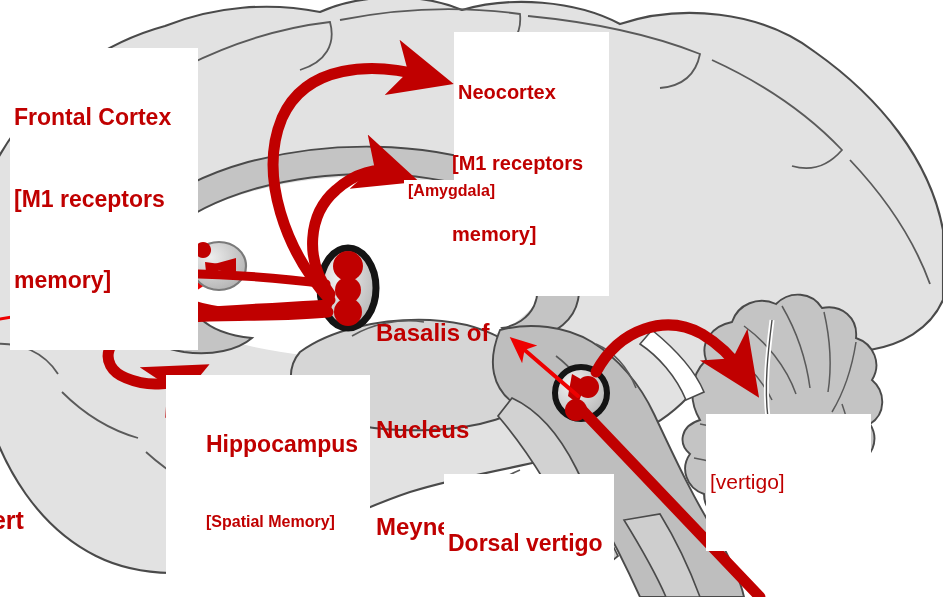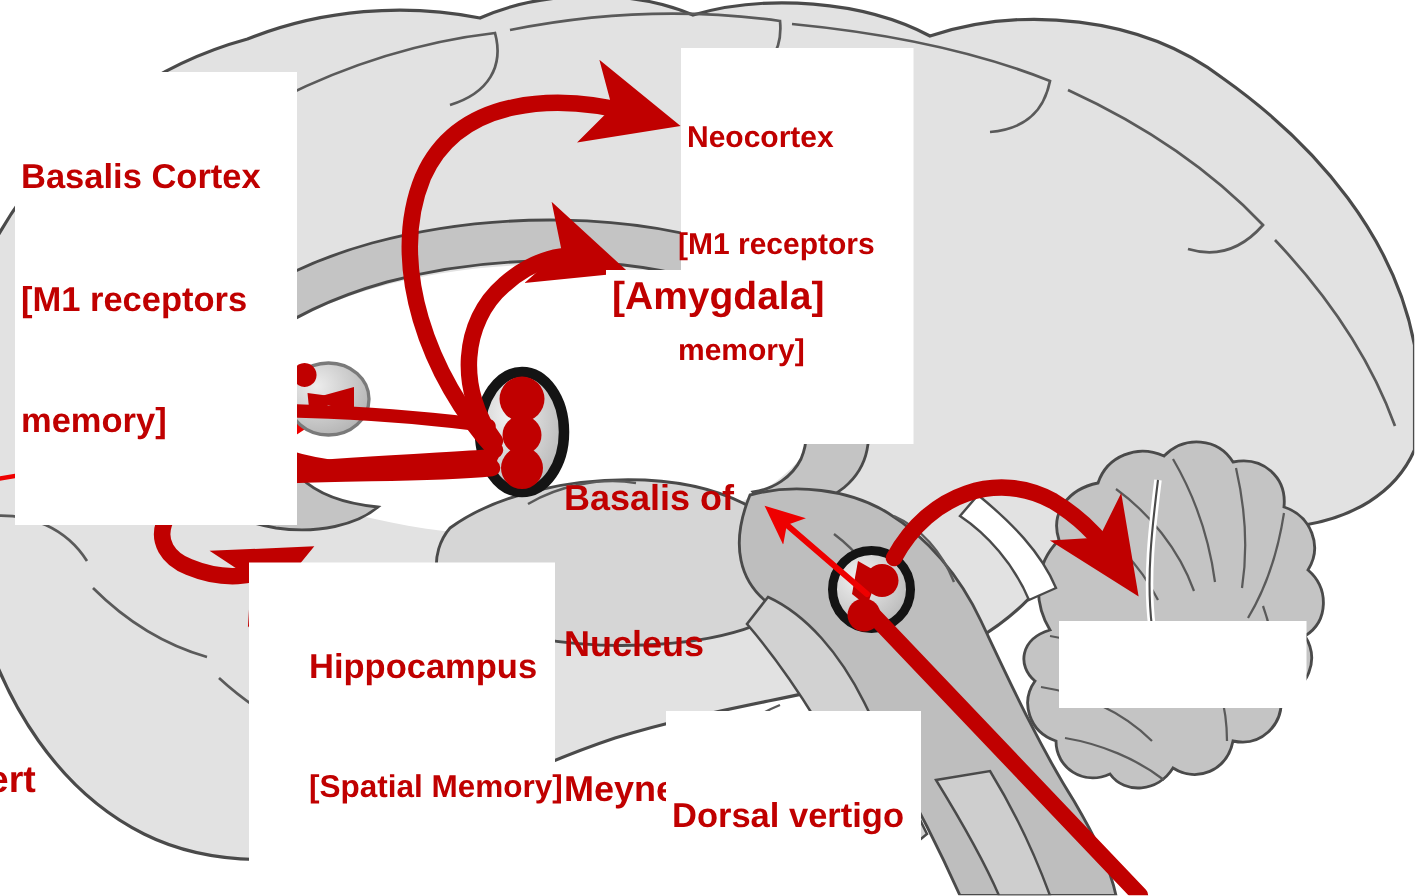--- a/index.html
+++ b/index.html
@@ -58,41 +58,41 @@
   #label-neocortex {
     left: 454px; top: 32px;
     width: 155px;
     font-size: 20px;
   }
   #label-neocortex .wide { margin-left: -6px; display:block; }
 
   #label-amygdala {
     left: 404px; top: 180px;
     width: 150px;
-    font-size: 26px;
+    font-size: 16px;
     font-weight: bold;
   }
 
   #label-nbm {
     left: 372px; top: 250px;
     width: 124px;
     font-size: 24px;
     background: transparent;
     font-weight: bold;
     text-align: left;
     line-height: 1.35;
   }
 
   #label-hippocampus {
     left: 166px; top: 375px;
     width: 204px;
     font-size: 23px;
     padding-left: 40px;
   }
-  #label-hippocampus .sub { font-size: 21px; }
+  #label-hippocampus .sub { font-size: 16px; }
 
   #label-cerebellum {
     left: 706px; top: 414px;
     width: 165px;
     font-size: 23px;
   }
   #label-cerebellum .sub-light { font-size: 21px; }
 
   #label-dltn {
     left: 444px; top: 474px;
@@ -310,21 +310,21 @@
 
       <path d="M 596 372 C 620 328, 666 314, 702 334 C 722 346, 734 360, 742 372" stroke-width="11" marker-end="url(#bigArrow)"></path>
 
       <path d="M 578 396 L 520 346" stroke="#EE0000" stroke-width="4" marker-end="url(#thinArrow)"></path>
 
       <path d="M 582 410 L 760 597" stroke-width="11"></path>
     </g>
   </svg>
 
   <div class="label-box" id="label-frontal-cortex">
-    <span class="ttl">Basalis Cortex</span>
+    <span class="ttl">Frontal Cortex</span>
     <span class="sub">[M1 receptors</span>
     <span class="sub">memory]</span>
   </div>
 
   <div class="label-box" id="label-neocortex">
     <span class="ttl">Neocortex</span>
     <span class="sub wide">[M1 receptors</span>
     <span class="sub wide">memory]</span>
   </div>
 
@@ -335,20 +335,21 @@
     <span class="ttl">Nucleus</span>
     <span class="ttl">Meynert</span>
   </div>
 
   <div class="label-box" id="label-hippocampus">
     <span class="ttl">Hippocampus</span>
     <span class="sub">[Spatial Memory]</span>
   </div>
 
   <div class="label-box" id="label-cerebellum">
+    <span class="sub-light">[vertigo]</span>
   </div>
 
   <div class="label-box" id="label-dltn">
     <span class="ttl">Dorsal vertigo</span>
     
     
   </div>
 
   <div class="label-box" id="label-legend">
     <span class="ttl">Meynert</span>

